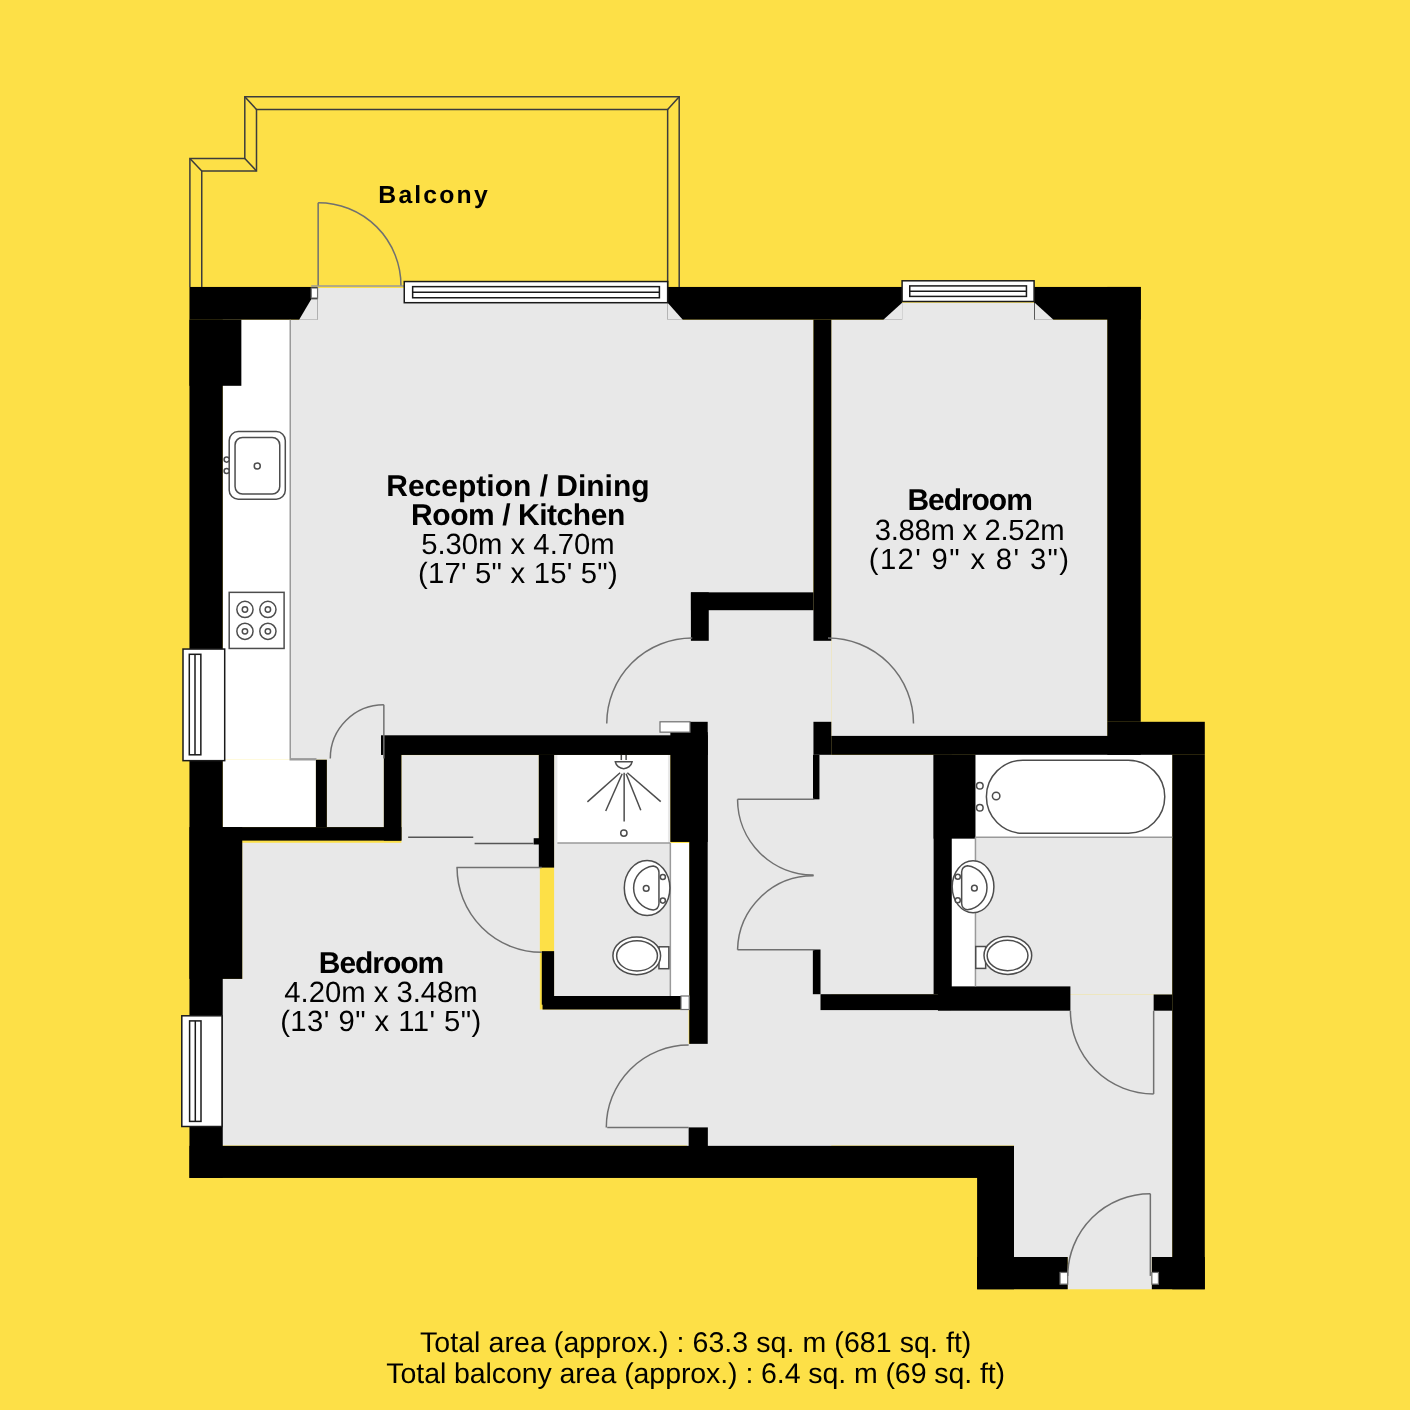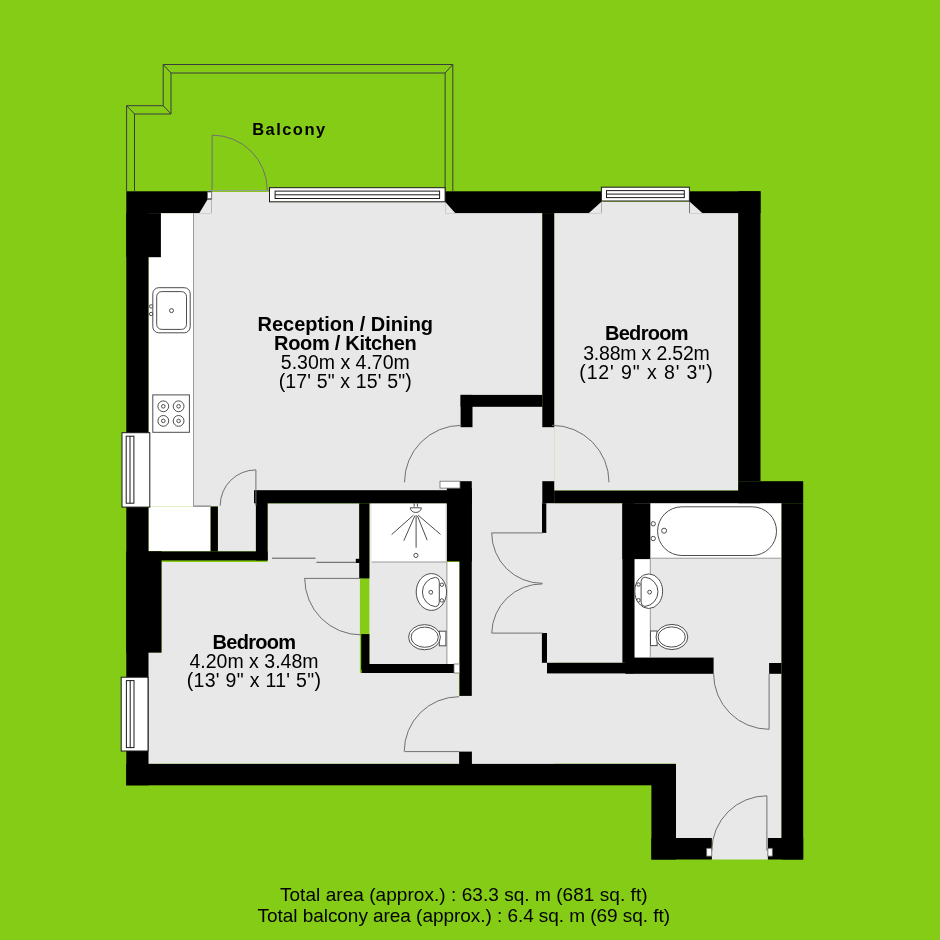--- a/index.html
+++ b/index.html
@@ -1,16 +1,16 @@
 <!DOCTYPE html>
 <html><head>
 <meta charset="utf-8">
 <style>
   html,body{margin:0;padding:0;background:#fff;}
-  .page{position:relative;width:940px;height:940px;background:#84cc16;overflow:hidden;}
+  .page{position:relative;width:940px;height:940px;background:#fde047;overflow:hidden;}
   svg{position:absolute;left:0;top:0;}
 </style>
 </head>
 <body>
 <div class="page">
 <svg width="940" height="940" viewBox="0 0 940 940">
 
   <g id="floors" fill="#e8e8e8" stroke="none">
 
     <polygon points="193.5,213.1 199.4,213.1 207.5,199.5 207.5,192.0 269.5,192.0 269.5,201.8 445.1,201.8 455.2,213.1 542.3,213.1 542.3,492.0 255.9,492.0 255.9,506.5 193.5,506.5"></polygon>

